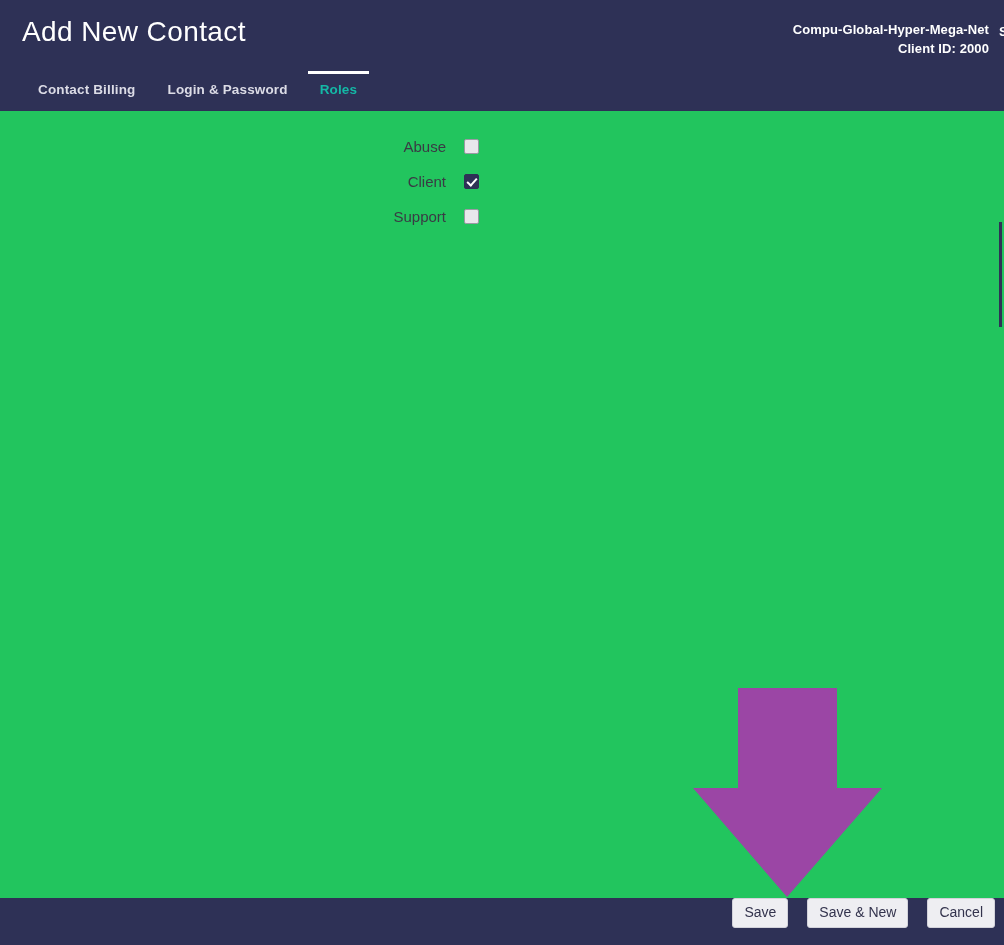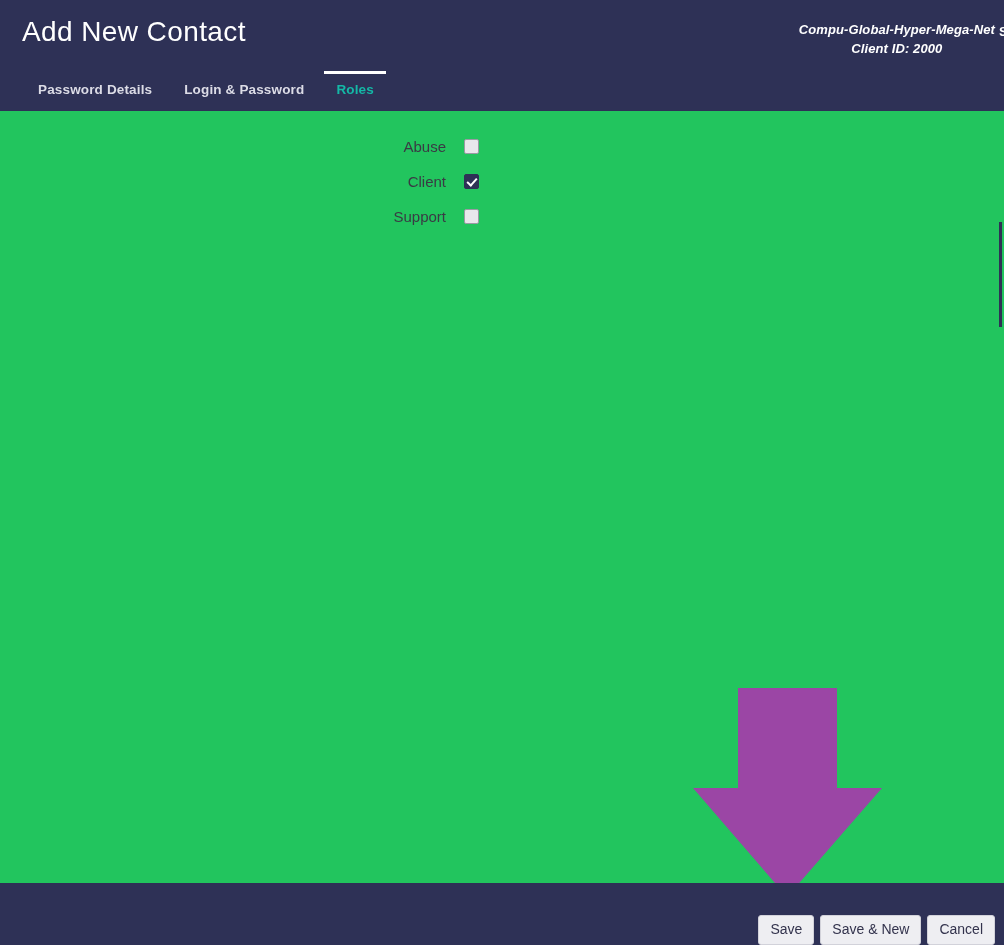--- a/index.html
+++ b/index.html
@@ -41,25 +41,24 @@
     top: 16px;
     font-size: 28px;
     font-weight: 400;
     letter-spacing: 0.4px;
     color: #ffffff;
     white-space: nowrap;
   }
 
   .client-block {
     position: absolute;
-    right: 9px;
+    right: 15px;
     top: 20px;
-    text-align: center;
+    text-align: right;
     line-height: 19px;
-    font-style: italic;
   }
   .client-name,
   .client-id {
     font-size: 13px;
     font-weight: bold;
     color: #ffffff;
     white-space: nowrap;
     letter-spacing: 0.1px;
   }
 
@@ -193,27 +192,27 @@
     height: 105px;
     background: #2e3156;
   }
 
   
   .footer {
     position: absolute;
     left: 0;
     bottom: 0;
     width: 1004px;
-    height: 62px;
+    height: 47px;
     background: #2e3156;
     display: flex;
-    align-items: flex-end;
+    align-items: flex-start;
     justify-content: flex-end;
     padding-right: 9px;
-    gap: 6px;
+    gap: 19px;
   }
   .btn {
     font-family: "Liberation Sans", sans-serif;
     font-size: 14px;
     color: #33334d;
     background: #eeeef2;
     border: 1px solid #d2d2da;
     border-radius: 3px;
     padding: 5px 11px 6px 11px;
     cursor: pointer;
@@ -231,21 +230,21 @@
 
     <div class="client-block">
       <div class="client-name">Compu-Global-Hyper-Mega-Net</div>
       <div class="client-id">Client ID: 2000</div>
     </div>
 
     <div class="header-cut">S</div>
 
     <div class="tabs">
       <div class="tab">
-        <span>Password Details</span>
+        <span>Contact Billing</span>
       </div>
       <div class="tab">
         <span>Login &amp; Password</span>
       </div>
       <div class="tab active">
         <span>Roles</span>
       </div>
     </div>
   </div>
 

